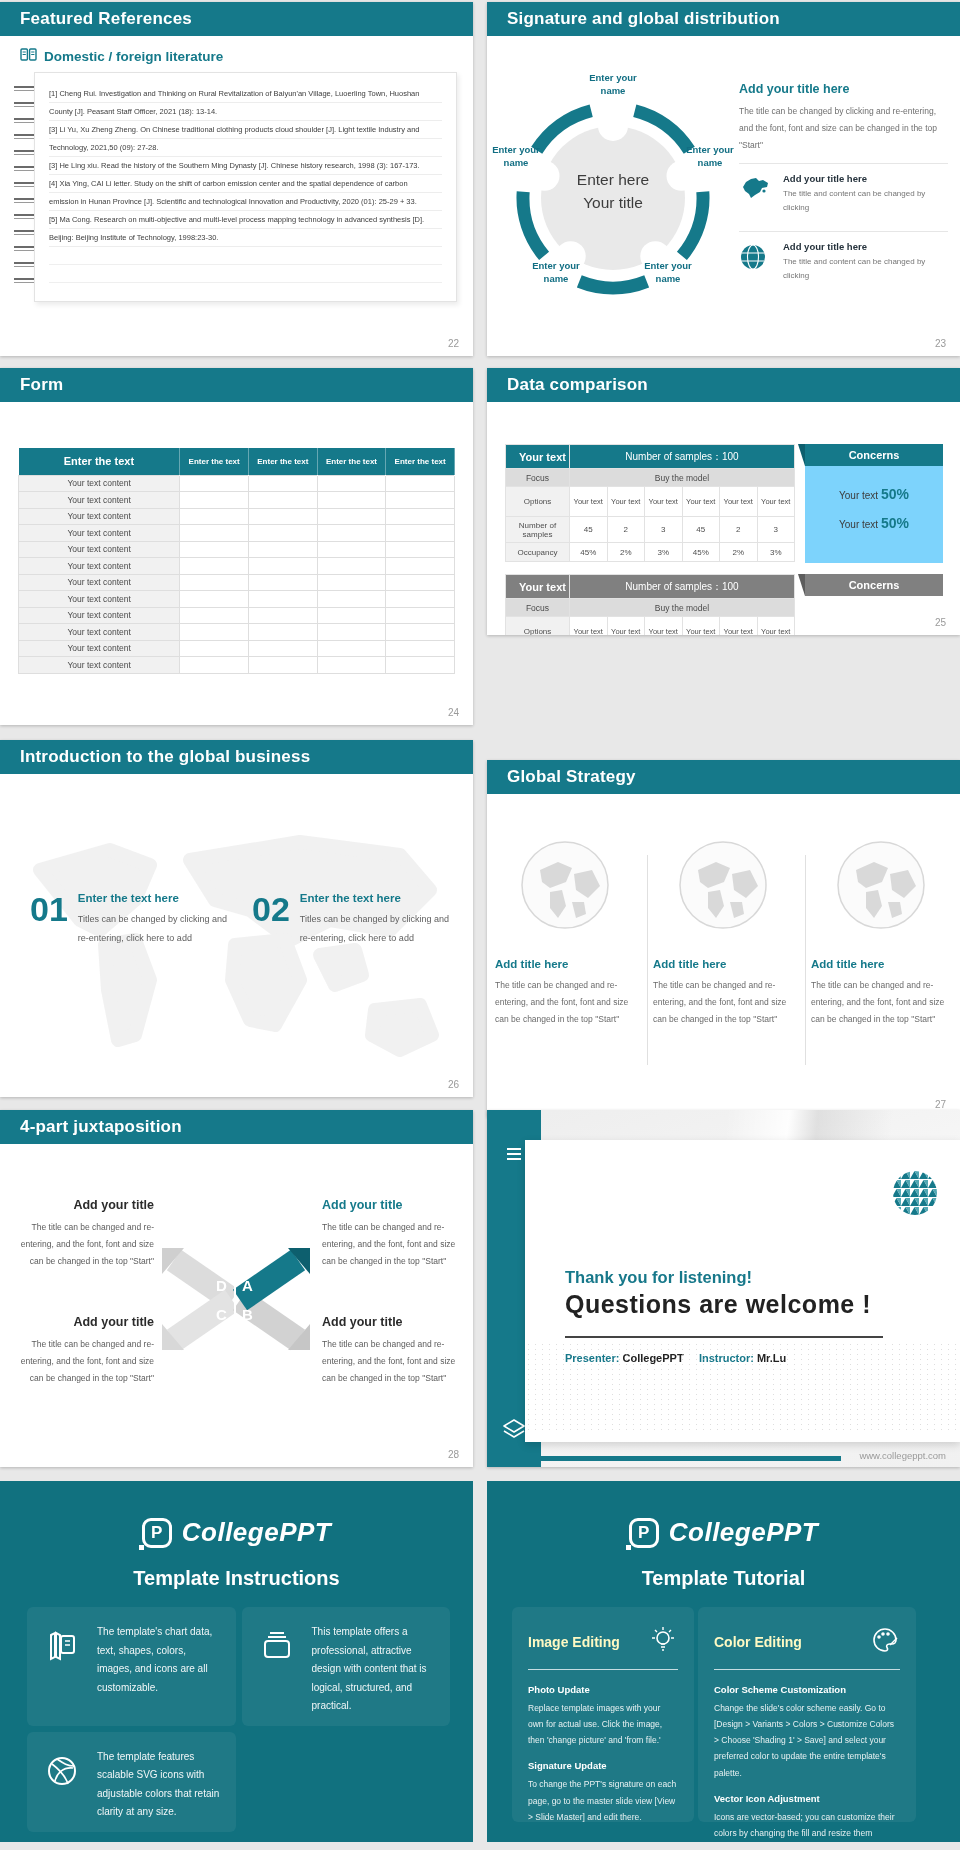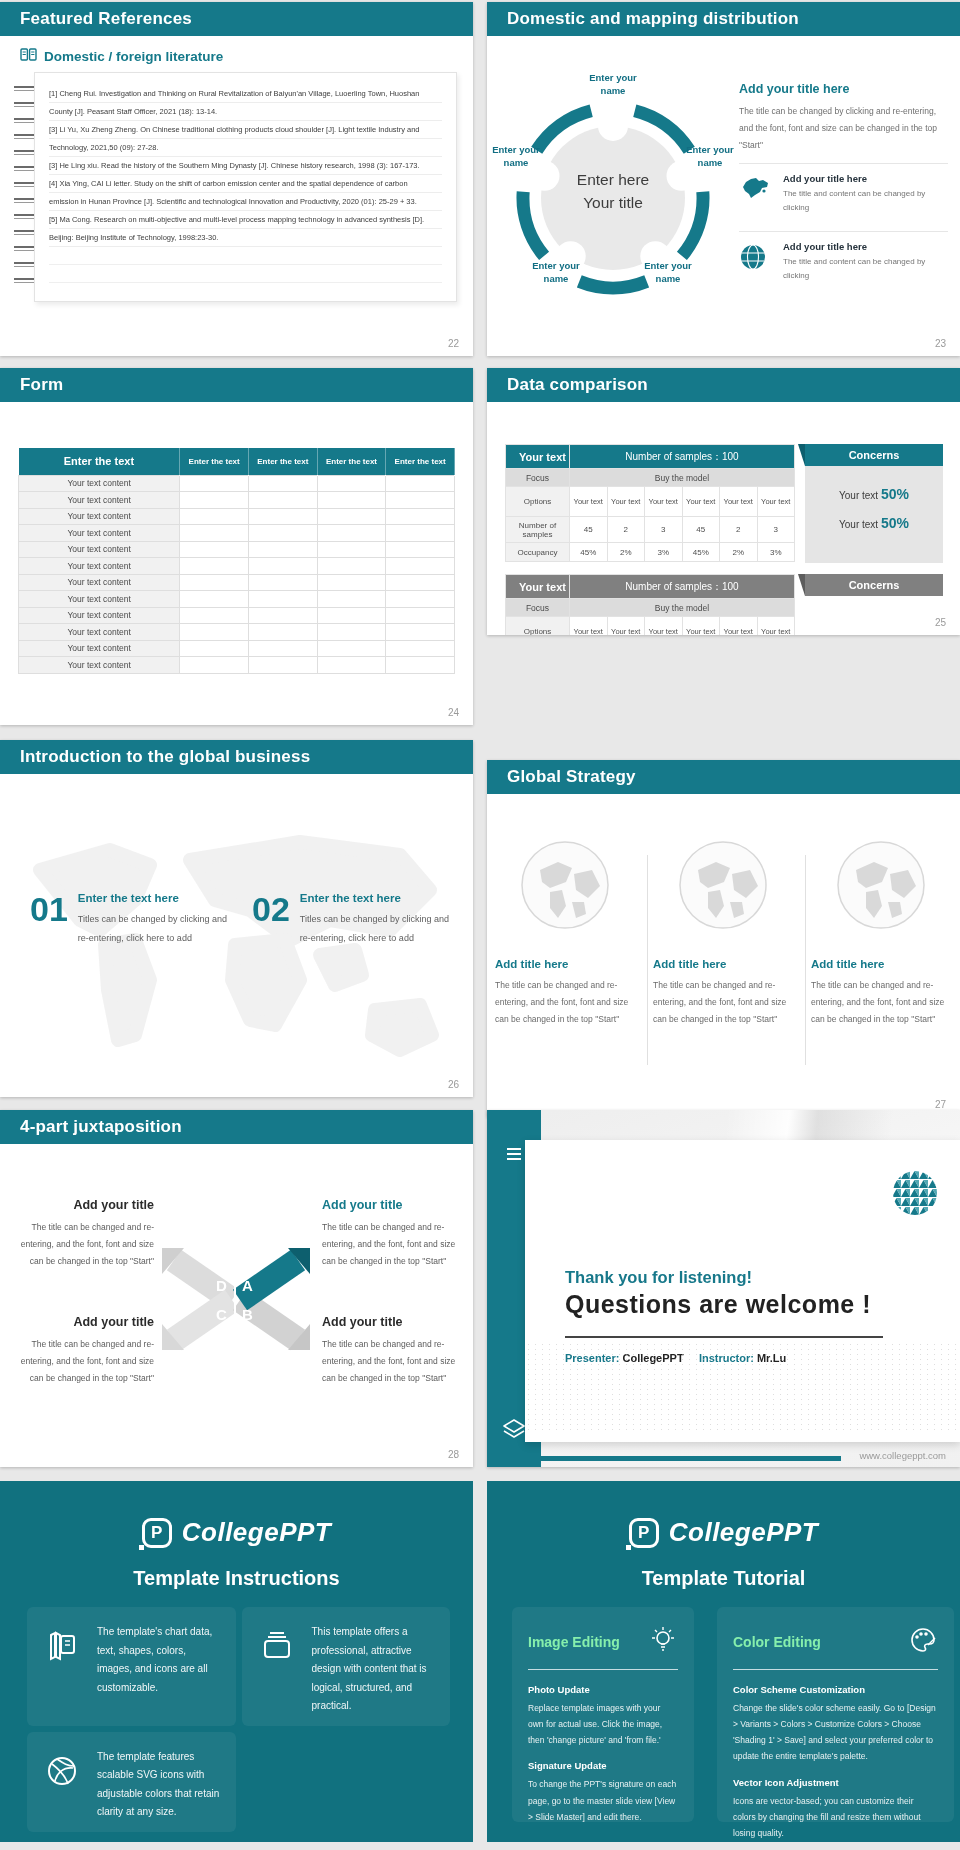--- a/index.html
+++ b/index.html
@@ -61,21 +61,21 @@
   .ctable .r-num td{height:26px;font-size:8px;}
   .ctable .r-occ td{height:19px;font-size:8px;}
   .concern{position:absolute;width:138px;height:119px;}
   .concern .cap{position:absolute;left:0;right:0;top:0;height:22px;color:#fff;text-align:center;
     font-weight:bold;font-size:11px;line-height:22px;}
   .concern.teal .cap{background:var(--teal);}
   .concern.gray .cap{background:#808080;}
   .concern .fold{position:absolute;left:-7px;top:0;width:0;height:0;border-top:22px solid rgba(0,0,0,.25);border-left:7px solid transparent;}
   .concern.teal .fold{border-top-color:var(--teal-dk);}
   .concern.gray .fold{border-top-color:#5d5d5d;}
-  .concern .bodybx{position:absolute;left:0;right:0;top:22px;bottom:0;background:#e5e5e5;padding:14px 2px;}
+  .concern .bodybx{position:absolute;left:0;right:0;top:22px;bottom:0;background:#7dd3fc;padding:14px 2px;}
   .c50line{text-align:center;font-size:10px;color:#3c3c3c;line-height:2.1;}
   .c50line b{color:var(--teal);font-size:14px;font-weight:bold;}
   .cratio{font-size:9.5px;color:#3c3c3c;margin:8px 0 10px 2px;}
   .cratio b{color:#222;}
   .cthink{font-size:8.5px;color:#6d6d6d;line-height:1.8;}
   
   .map-bg{position:absolute;inset:40px 0 0 0;opacity:.55;}
   .num-item{position:absolute;display:flex;gap:10px;}
   .bignum{color:var(--teal);font-size:34px;font-weight:bold;line-height:1;}
   .ni-h{color:var(--teal);font-weight:bold;font-size:11.5px;margin-bottom:6px;}
@@ -122,21 +122,21 @@
   .brand .bname{font-size:26px;font-weight:bold;font-style:italic;letter-spacing:.5px;}
   .ptitle{position:absolute;left:0;right:0;top:86px;text-align:center;color:#fff;font-weight:bold;font-size:20px;}
   .cardgrid{position:absolute;left:27px;right:23px;top:126px;bottom:22px;display:grid;
     grid-template-columns:1fr 1fr;grid-template-rows:1fr 1fr;gap:6px;}
   .icard{background:rgba(255,255,255,.06);border-radius:6px;padding:16px 14px 10px 16px;display:flex;gap:14px;}
   .icard .ic{flex:0 0 40px;padding-top:4px;}
   .icard p{color:#f2f7f8;font-size:10px;line-height:1.85;}
   .tutgrid{position:absolute;left:25px;top:126px;bottom:20px;display:flex;gap:4px;}
   .tcard2{background:rgba(255,255,255,.06);border-radius:6px;padding:18px 16px;}
   .tc-head{display:flex;justify-content:space-between;align-items:center;}
-  .tc-title{color:#86efac;font-weight:bold;font-size:14px;}
+  .tc-title{color:#fef9c3;font-weight:bold;font-size:14px;}
   .tc-rule{height:1px;background:rgba(255,255,255,.75);margin:10px 0 14px 0;}
   .tc-sh{color:#fff;font-weight:bold;font-size:9.5px;margin-bottom:5px;}
   .tc-sp{color:#e8f1f2;font-size:8.5px;line-height:1.9;margin-bottom:12px;}
 </style>
 </head>
 <body>
 
 <div class="page">
 
   <div class="slide" style="left:0;top:2px;width:473px;height:354px;">
@@ -164,21 +164,21 @@
       <div class="refline">emission in Hunan Province [J]. Scientific and technological Innovation and Productivity, 2020 (01): 25-29 + 33.</div>
       <div class="refline">[5] Ma Cong. Research on multi-objective and multi-level process mapping technology in advanced synthesis [D].</div>
       <div class="refline">Beijing: Beijing Institute of Technology, 1998:23-30.</div>
       <div class="refline empty"></div>
       <div class="refline empty"></div>
     </div>
     <div class="pageno">22</div>
   </div>
 
   <div class="slide" style="left:487px;top:2px;width:473px;height:354px;">
-    <div class="sheader">Domestic and mapping distribution</div>
+    <div class="sheader">Signature and global distribution</div>
     <div class="ring-wrap">
       <svg width="240" height="252" viewBox="0 0 240 252">
         <g transform="translate(0,6)">
           <circle cx="120" cy="120" r="72" fill="#e9e9e9"></circle>
           <circle cx="120" cy="48" r="15" fill="#fff"></circle>
           <circle cx="188.5" cy="97.8" r="15" fill="#fff"></circle>
           <circle cx="51.5" cy="97.8" r="15" fill="#fff"></circle>
           <circle cx="77.7" cy="178.2" r="15" fill="#fff"></circle>
           <circle cx="162.3" cy="178.2" r="15" fill="#fff"></circle>
           <g fill="none" stroke="#15798a" stroke-width="13">
@@ -655,21 +655,21 @@
               <path d="M15 2 v3 M4 13 h3 M23 13 h3 M7 5 l2 2 M23 5 l-2 2" stroke-width="1.4"></path>
               </svg>
           </span>
         </div>
         <div class="tc-rule"></div>
         <div class="tc-sh">Photo Update</div>
         <div class="tc-sp">Replace template images with your own for actual use. Click the image, then 'change picture' and 'from file.'</div>
         <div class="tc-sh">Signature Update</div>
         <div class="tc-sp">To change the PPT's signature on each page, go to the master slide view [View &gt; Slide Master] and edit there.</div>
       </div>
-      <div class="tcard2" style="width:237px;margin-left:19px;">
+      <div class="tcard2" style="width:218px;">
         <div class="tc-head">
           <span class="tc-title">Color Editing</span>
           <span>
             <svg width="30" height="30" viewBox="0 0 30 30" fill="none" stroke="#fff" stroke-width="1.6">
               <path d="M15 4 a11 11 0 1 0 0 22 c3 0 3-2 2-3.5 c-1-1.5 0-3.5 2.5-3.5 h2.5 a4 4 0 0 0 4-4 c0-6-5-11-11-11 Z"></path>
               <circle cx="9" cy="12" r="1" fill="#fff"></circle>
                 <circle cx="13" cy="9" r="1" fill="#fff"></circle>
                 <circle cx="18" cy="9" r="1" fill="#fff"></circle>
               <path d="M20 20 l7 -7" stroke-width="1.4"></path>
               </svg>

